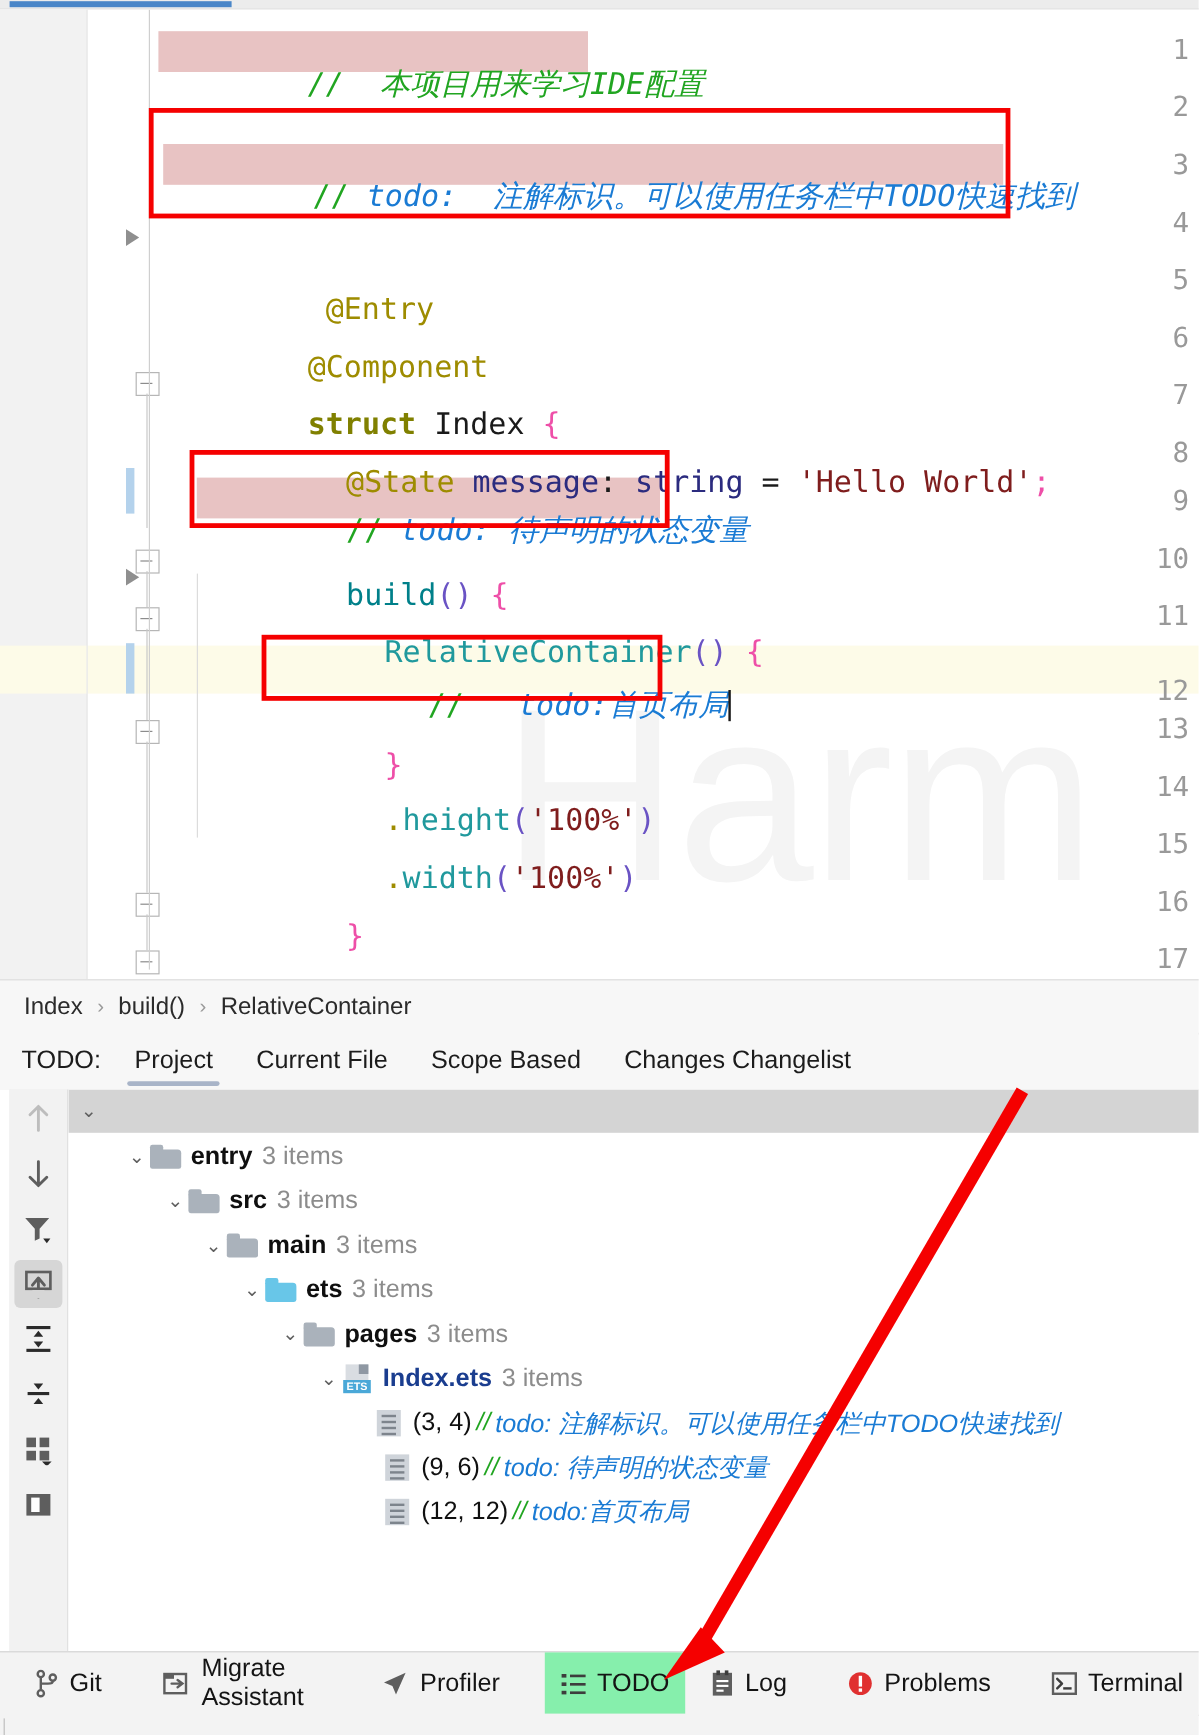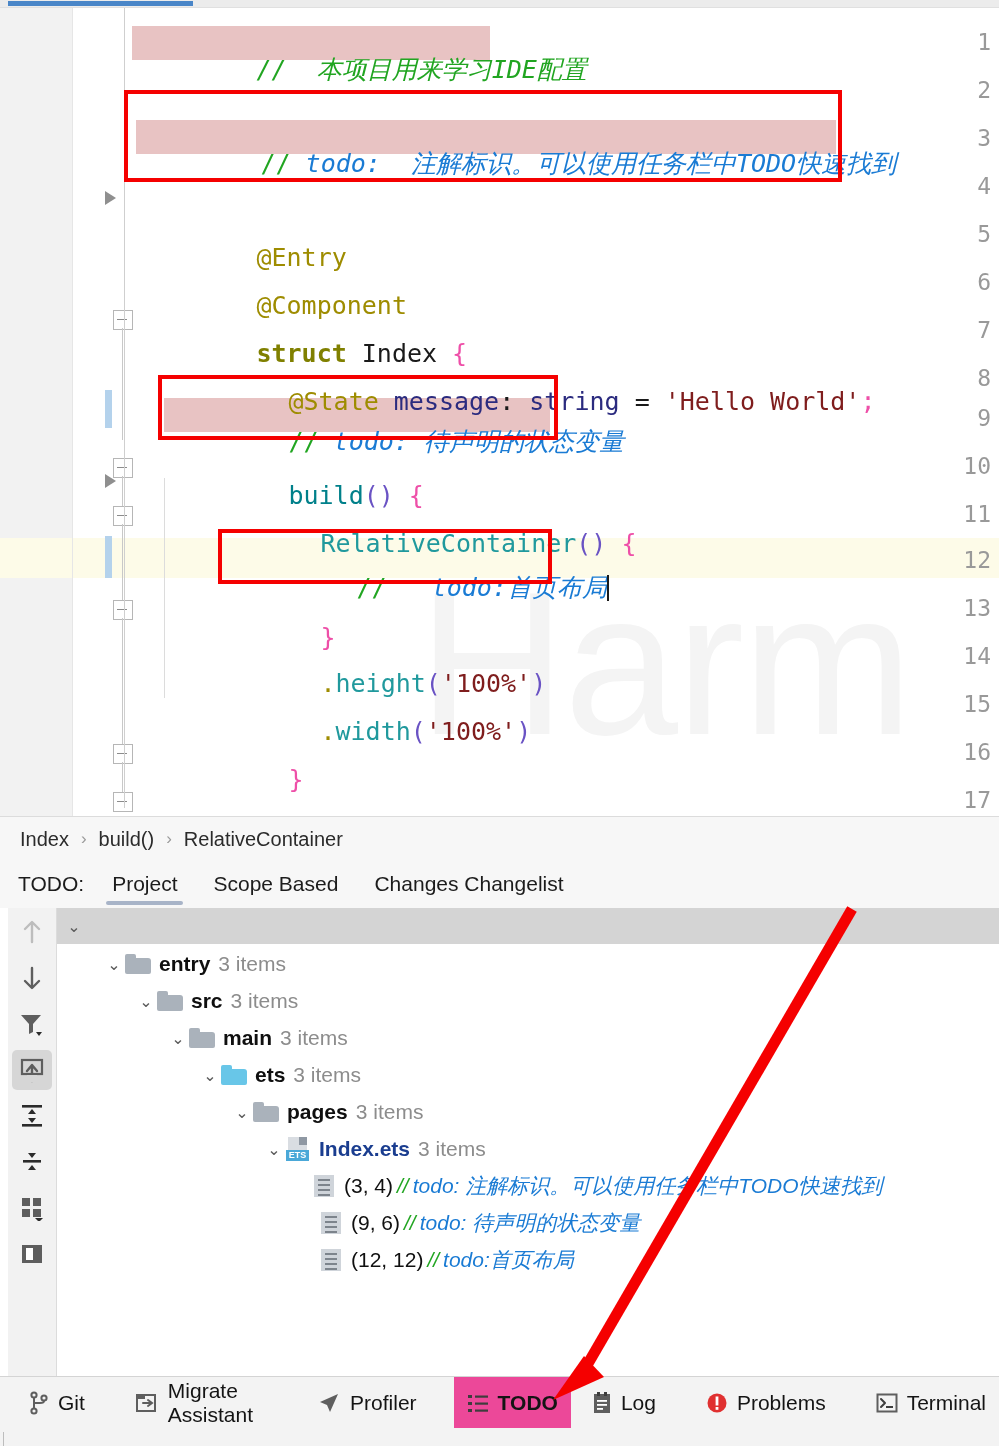--- a/index.html
+++ b/index.html
@@ -113,21 +113,21 @@
   .todo-slash{font-size:21px;color:#21a521;font-style:italic;padding:0 4px;}
   .todo-text{font-size:21px;color:#1a7bd4;font-style:italic;}
 
   
   .arrow{position:absolute;left:0;top:0;pointer-events:none;}
 
   
   .bottombar{position:absolute;left:0;top:1376px;width:999px;height:52px;background:#f3f3f3;
      border-top:1px solid #d4d4d4;border-bottom:1px solid #d4d4d4;display:flex;align-items:center;}
   .bbtn{height:52px;display:flex;align-items:center;padding:0 13px;gap:9px;}
-  .bbtn.active{background:#ec4899;font-weight:bold;}
+  .bbtn.active{background:#86efac;}
   .bbtn span.lbl{font-size:21px;color:#141414;}
   .bottomrest{position:absolute;left:0;top:1428px;width:999px;height:18px;background:#f3f3f3;}
   .statusnub{position:absolute;left:3px;top:1432px;width:14px;height:14px;border:1px solid #bdbdbd;border-top:none;border-right:none;}
 
   svg{display:block;}
 </style>
 </head>
 <body>
 
 <div class="root">
@@ -149,21 +149,21 @@
     <div class="ln" style="top:70px">2</div>
     <div class="ln" style="top:118px">3</div>
     <div class="ln" style="top:166px">4</div>
     <div class="ln" style="top:214px">5</div>
     <div class="ln" style="top:262px">6</div>
     <div class="ln" style="top:310px">7</div>
     <div class="ln" style="top:358px">8</div>
     <div class="ln" style="top:398px">9</div>
     <div class="ln" style="top:446px">10</div>
     <div class="ln" style="top:494px">11</div>
-    <div class="ln" style="top:540px">12</div>
+    <div class="ln" style="top:556px">12</div>
     <div class="ln" style="top:588px">13</div>
     <div class="ln" style="top:636px">14</div>
     <div class="ln" style="top:684px">15</div>
     <div class="ln" style="top:732px">16</div>
     <div class="ln" style="top:780px">17</div>
 
     <div class="changebar" style="top:382px;height:38px"></div>
     <div class="changebar" style="top:528px;height:42px"></div>
 
     <div class="tri" style="left:105px;top:183px"></div>
@@ -188,21 +188,21 @@
     <div class="code-layer">
 
       <div class="cl" style="left:136px;top:20px">
         <span class="c-comment" style="font-style:italic">//  本项目用来学习IDE配置</span>
       </div>
 
       <div class="cl" style="left:140px;top:114px">
         <span class="c-comment">// </span><span class="c-todo">todo:  注解标识。可以使用任务栏中TODO快速找到</span>
       </div>
 
-      <div class="cl" style="left:136px;top:208px">
+      <div class="cl" style="left:151px;top:208px">
         <span class="c-anno">@Entry</span>
       </div>
 
       <div class="cl" style="left:136px;top:256px">
         <span class="c-anno">@Component</span>
       </div>
 
       <div class="cl" style="left:136px;top:304px">
         <span class="c-kw">struct</span><span class="c-plain"> Index </span><span class="c-brace">{</span>
       </div>
@@ -259,20 +259,21 @@
     <span class="crumb crumb-first">Index</span>
     <span class="crumb-sep">›</span>
     <span class="crumb">build()</span>
     <span class="crumb-sep">›</span>
     <span class="crumb">RelativeContainer</span>
   </div>
 
   <div class="todobar">
     <span class="todolabel">TODO:</span>
     <span class="tab active">Project</span>
+    <span class="tab">Current File</span>
     <span class="tab">Scope Based</span>
     <span class="tab">Changes Changelist</span>
   </div>
 
   <div class="panel">
     <div class="leftedge"></div>
     <div class="sidetools">
 
       <div class="tool" style="top:4px">
         <svg width="22" height="26" viewBox="0 0 22 26">

